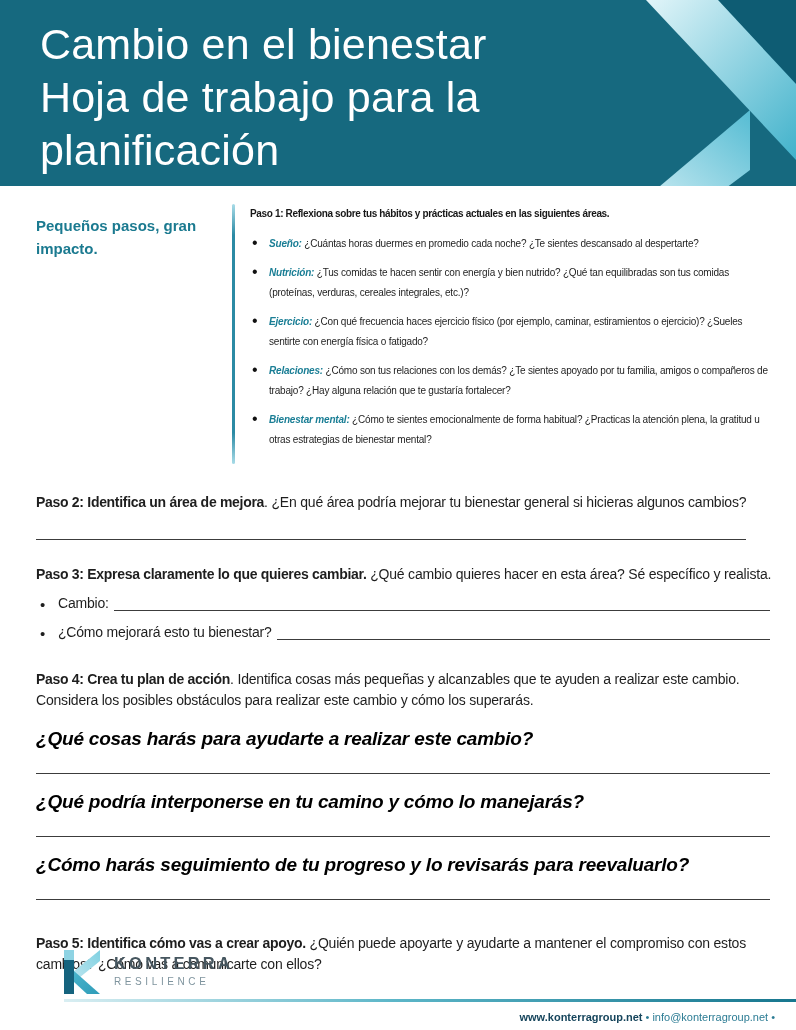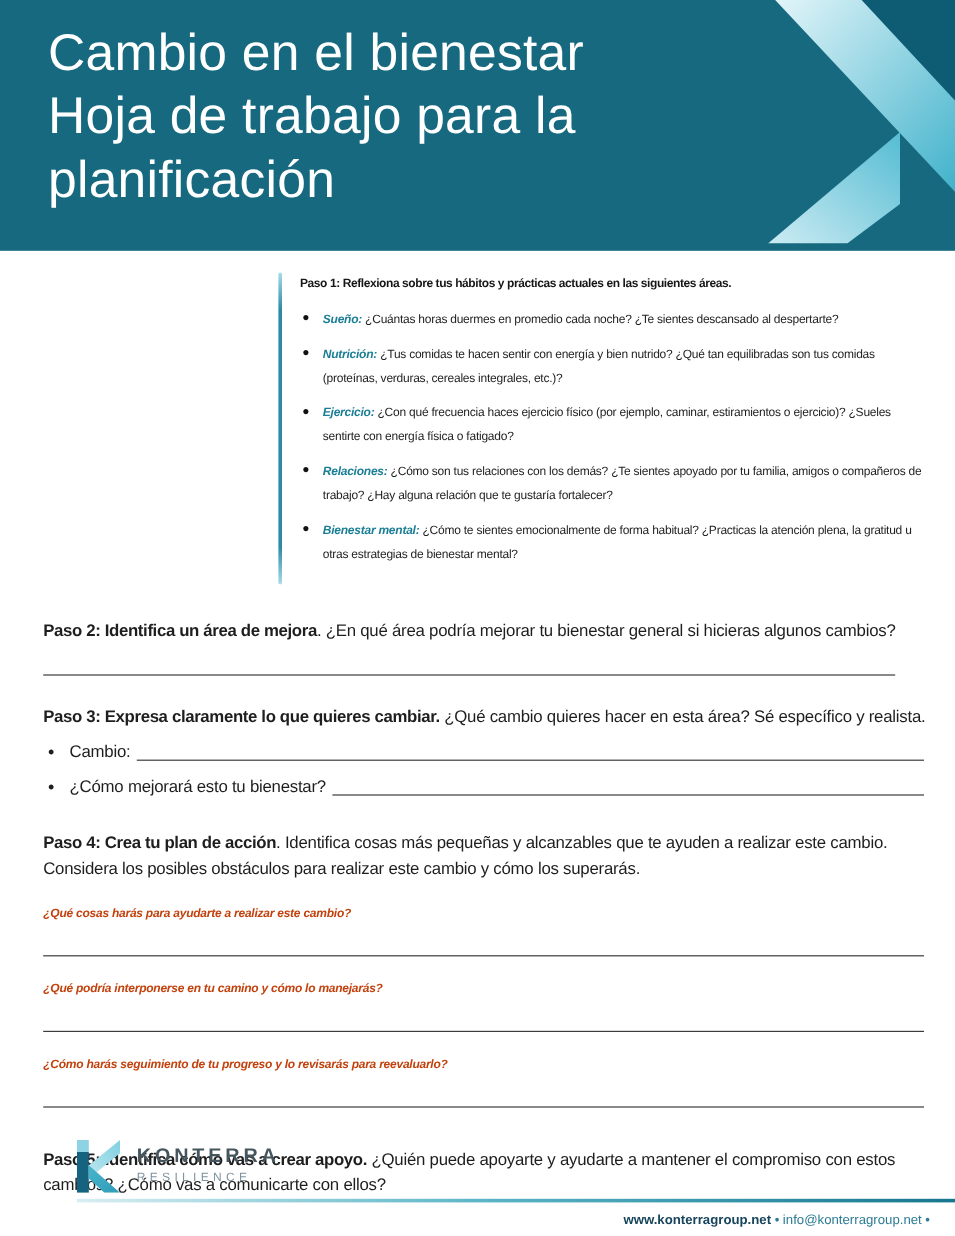--- a/index.html
+++ b/index.html
@@ -10,21 +10,21 @@
     height: 1030px;
     background: #ffffff;
     overflow: hidden;
     font-family: "Liberation Sans", sans-serif;
     color: #1e1e1e;
   }
 
   
   .header {
     position: relative;
-    height: 209px;
+    height: 186px;
     background: #16697f;
     overflow: hidden;
   }
   .header-deco {
     position: absolute;
     top: 0; right: 0;
     width: 796px; height: 203px;
     pointer-events: none;
   }
   .header-title {
@@ -118,23 +118,23 @@
   }
   .s3-bullet { width: 18px; flex: 0 0 18px; font-size: 15px; line-height: 19px; }
   .s3-label { white-space: nowrap; padding-right: 5px; }
   .fill-line { flex: 1; border-bottom: 1.5px solid #3c3c3c; margin-bottom: 3px; }
 
   .step4 { margin-top: 26px; }
   .question {
     margin: 17px 0 0 0;
     font-style: italic;
     font-weight: 700;
-    color: #c2410c;
+    color: #000000;
     letter-spacing: -0.2px;
-    font-size: 10px;
+    font-size: 19px;
   }
   .line-q { margin-top: 24px; }
 
   .step5 { margin-top: 33px; }
 
   
   .footer {
     position: absolute;
     left: 0; right: 0; bottom: 0;
     height: 80px;
@@ -206,20 +206,21 @@
     </svg>
     <div class="header-title">
       <div>Cambio en el bienestar</div>
       <div>Hoja de trabajo para la</div>
       <div>planificación</div>
     </div>
   </div>
 
   <div class="content-row">
     <div class="sidebar">
+      <p class="sidebar-heading">Pequeños pasos, gran impacto.</p>
     </div>
     <div class="v-divider"></div>
     <div class="main-col">
       <p class="step1-heading">Paso 1: Reflexiona sobre tus hábitos y prácticas actuales en las siguientes áreas.</p>
       <ul class="habit-list">
         <li>
           <span class="term">Sueño:</span><span> ¿Cuántas horas duermes en promedio cada noche? ¿Te sientes descansado al despertarte?</span>
         </li>
         <li>
           <span class="term">Nutrición:</span><span> ¿Tus comidas te hacen sentir con energía y bien nutrido? ¿Qué tan equilibradas son tus comidas (proteínas, verduras, cereales integrales, etc.)?</span>

